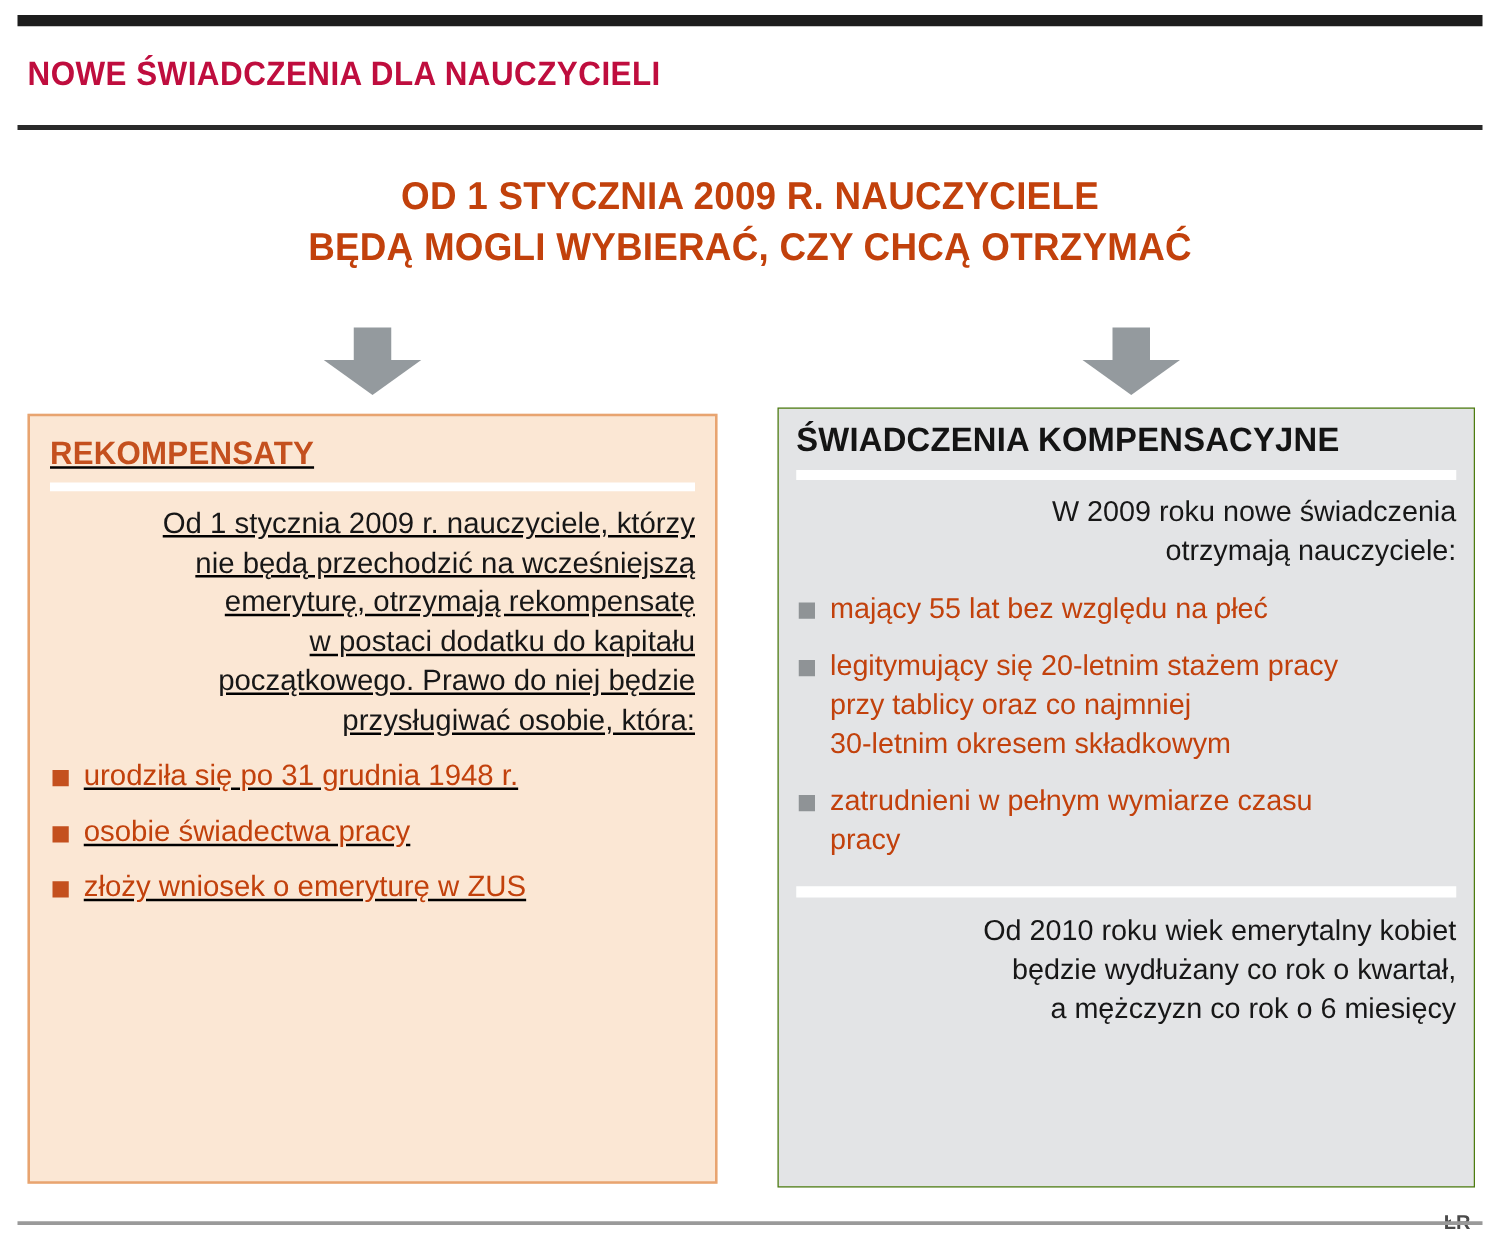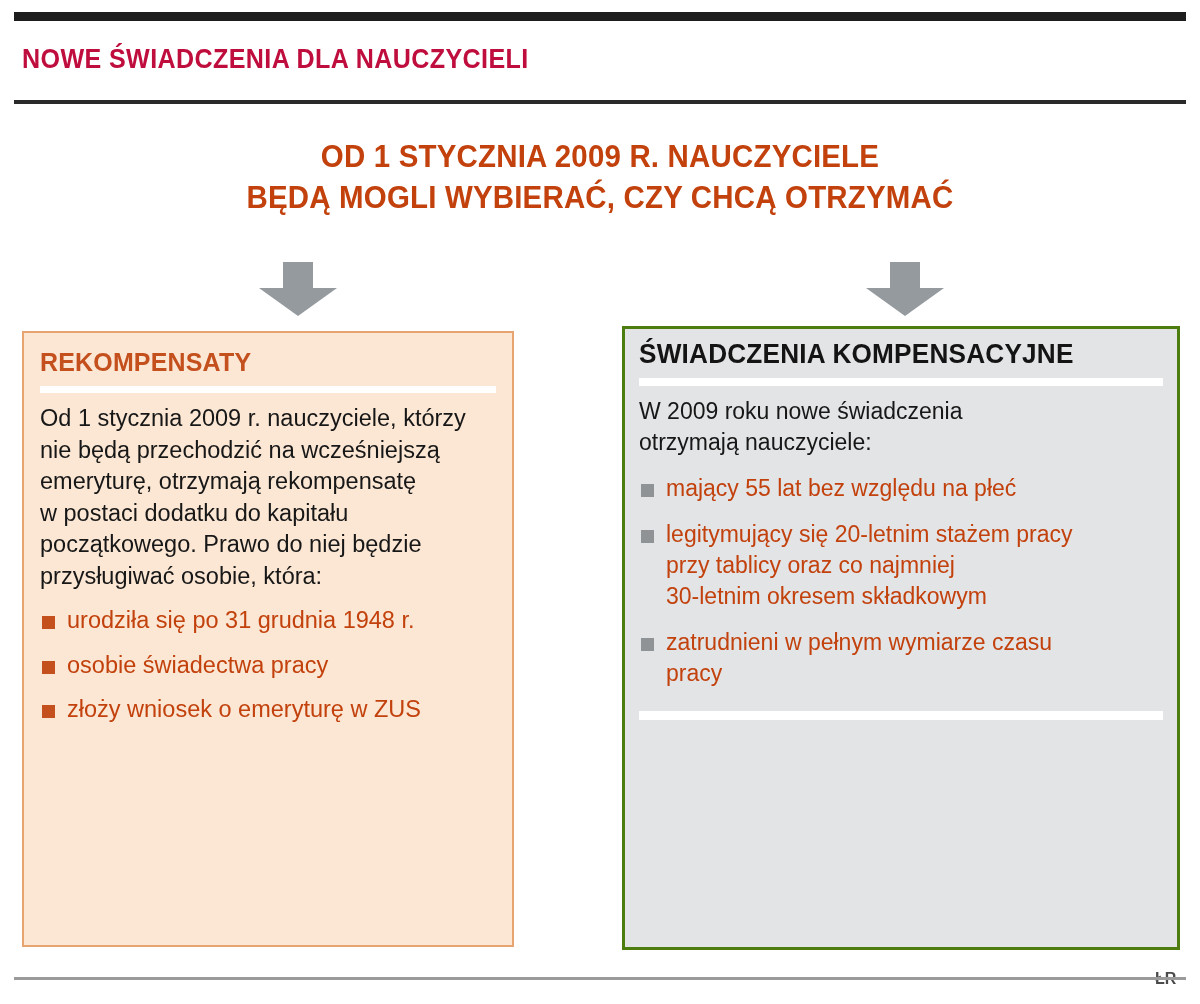--- a/index.html
+++ b/index.html
@@ -102,33 +102,34 @@
   .arrow-right { left: 866px; top: 262px; }
 
   
   .panel {
     position: absolute;
     box-sizing: border-box;
   }
   .panel-left {
     left: 22px;
     top: 331px;
-    width: 492px;
+    width: 552px;
     height: 616px;
     background: #fbe7d4;
     border: 2px solid #e8a470;
     padding: 14px 16px 0 16px;
+    text-decoration: underline;
   }
   .panel-right {
     left: 622px;
     top: 326px;
     width: 558px;
     height: 624px;
     background: #e3e4e6;
-    border: 3px solid #4d7c0f;
+    border: 1px solid #4d7c0f;
     padding: 10px 14px 0 14px;
   }
 
   .panel-title {
     font-size: 26px;
     font-weight: 700;
     line-height: 30px;
     letter-spacing: 0.2px;
   }
   .panel-left .panel-title {
@@ -147,20 +148,21 @@
     background: #ffffff;
     height: 7px;
     margin: 9px 0 10px 0;
   }
   .panel-right .divider { height: 8px; }
 
   .body-text {
     font-size: 23.5px;
     line-height: 31.5px;
     color: #171717;
+    text-align: right;
   }
   .panel-right .body-text {
     font-size: 23px;
     line-height: 31px;
   }
   .body-text .tline { display: block; white-space: nowrap; }
 
   
   ul.bullets {
     list-style: none;
@@ -278,17 +280,22 @@
       <span class="bline">przy tablicy oraz co najmniej</span>
       <span class="bline">30-letnim okresem składkowym</span>
     </li>
     <li>
       <span class="sq"></span>
       <span class="bline">zatrudnieni w pełnym wymiarze czasu</span>
       <span class="bline">pracy</span>
     </li>
   </ul>
   <div class="footer-divider"></div>
+  <div class="body-text">
+    <span class="tline">Od 2010 roku wiek emerytalny kobiet</span>
+    <span class="tline">będzie wydłużany co rok o kwartał,</span>
+    <span class="tline">a mężczyzn co rok o 6 miesięcy</span>
+  </div>
 </div>
 
 <div class="credit">ŁR</div>
 
 <div class="rule-bottom"></div>
 
 </body></html>

